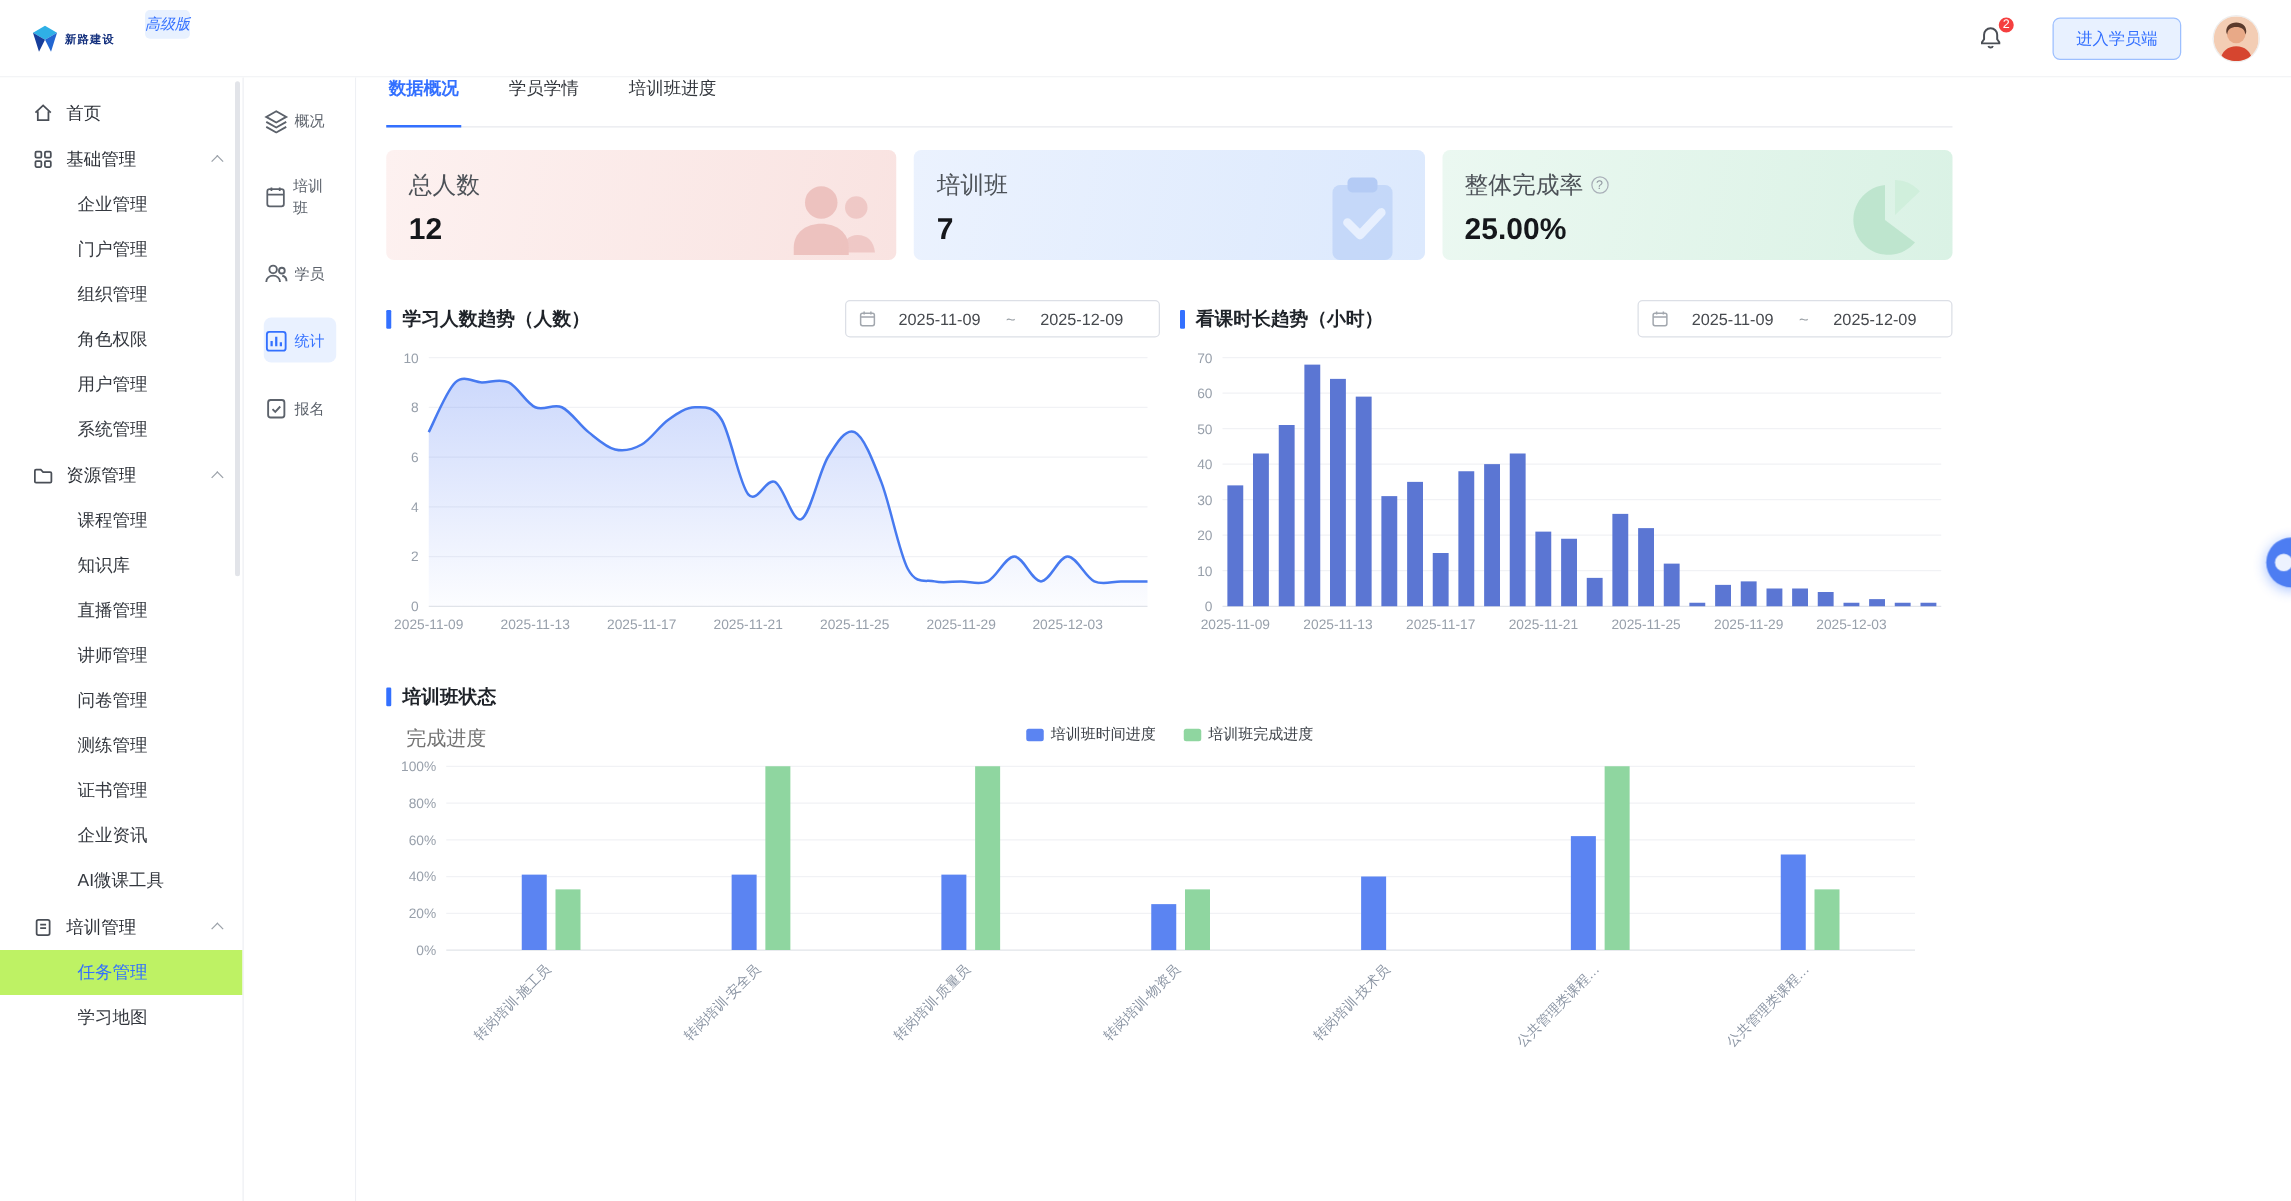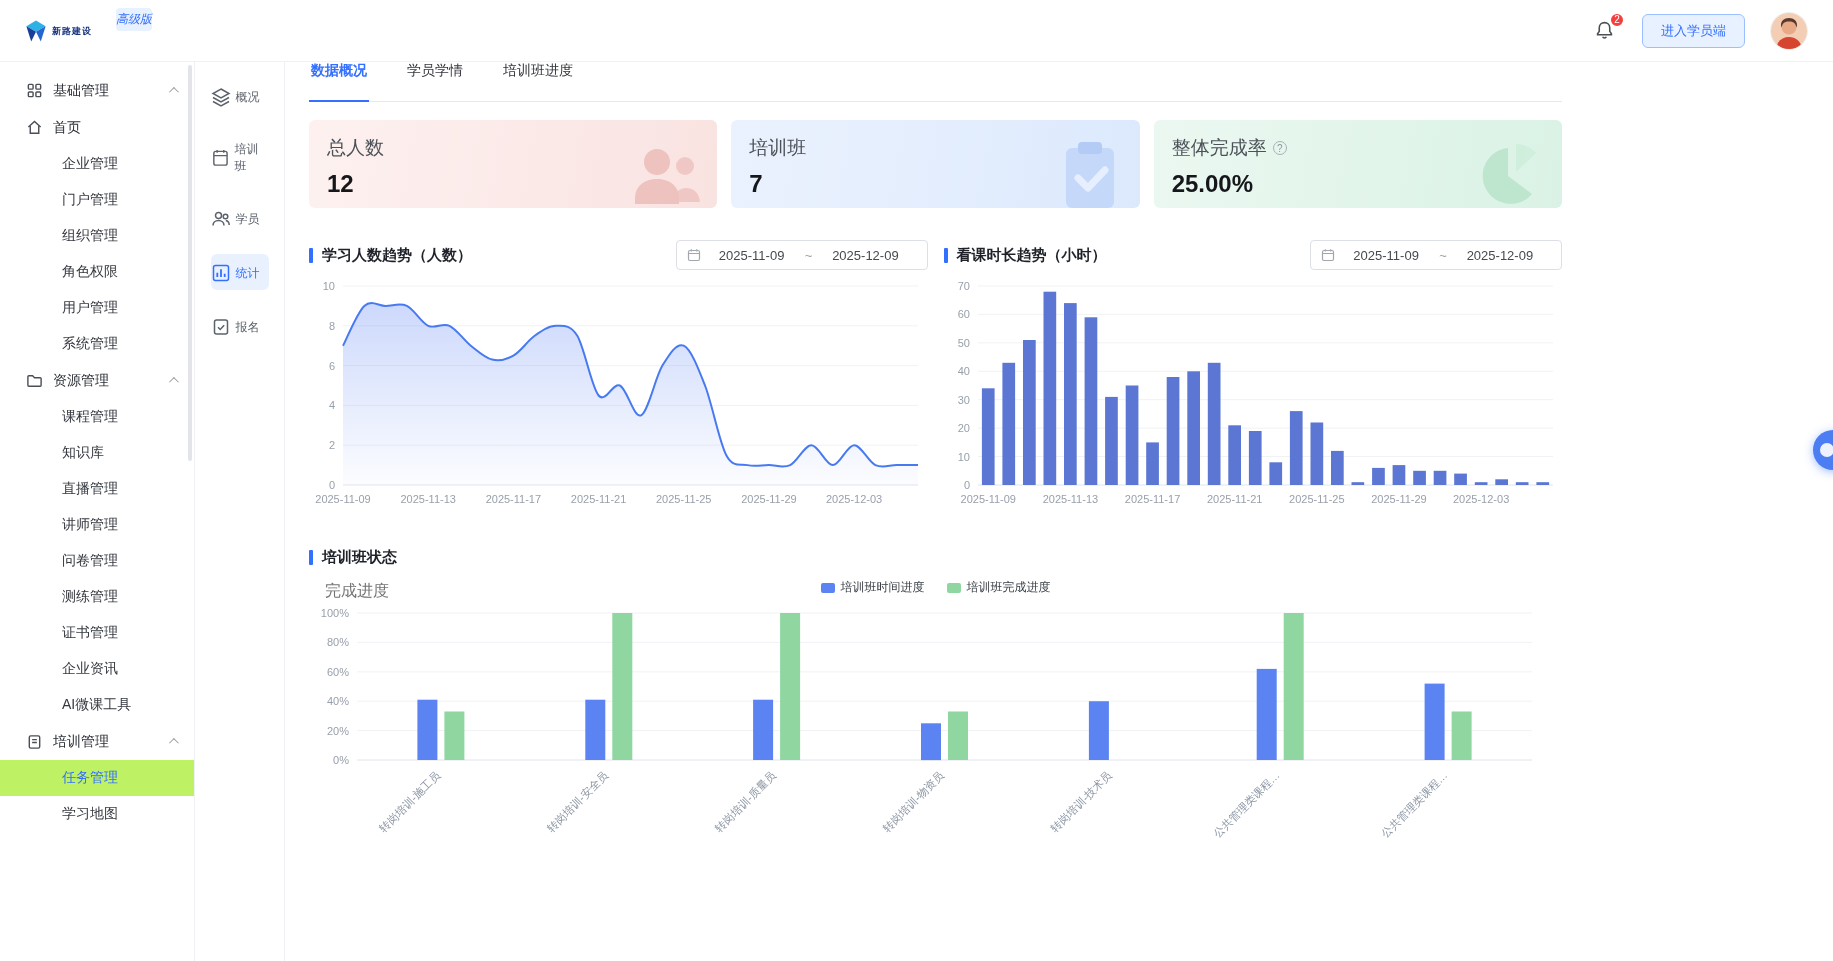--- a/index.html
+++ b/index.html
@@ -7,21 +7,21 @@
   body { font-family: "Liberation Sans", sans-serif; background: #fff; color: #1f2329; font-size: 14px; }
 
   
   .header { height: 62px; display: flex; align-items: center; padding: 0 26px 0 20px; border-bottom: 1px solid #f0f1f4; background: #fff; }
   .brand { display: flex; align-items: center; cursor: pointer; }
   .brand-text { font-size: 9px; font-weight: 700; color: #15317e; letter-spacing: 1px; margin-top: 1px; }
   .plan-badge { background: #e8f1ff; color: #3370ff; font-size: 12px; padding: 3px 0; border-radius: 4px; margin-left: 24px; align-self: flex-start; margin-top: 8px; font-style: italic; }
   .header-right { margin-left: auto; display: flex; align-items: center; gap: 26px; }
   .bell-wrap { position: relative; cursor: pointer; width: 22px; height: 24px; }
   .bell-badge { position: absolute; top: -7px; right: -9px; background: #f53f3f; color: #fff; font-size: 10px; min-width: 16px; height: 16px; border-radius: 8px; display: flex; align-items: center; justify-content: center; padding: 0 3px; border: 2px solid #fff; }
-  .portal-btn { height: 34px; padding: 0 18px; background: #e8f1ff; border: 1px solid #9cbfff; color: #3370ff; font-size: 13px; border-radius: 6px; cursor: pointer; font-family: inherit; }
+  .portal-btn { height: 34px; padding: 0 18px; background: #e8f1ff; border: 1px solid #9cbfff; color: #3370ff; font-size: 13px; border-radius: 6px; cursor: pointer; font-family: inherit; margin-left: 12px; }
   .avatar { width: 36px; height: 36px; border-radius: 50%; overflow: hidden; cursor: pointer; box-shadow: 0 0 0 1px #eee; }
 
   
   .layout { display: flex; height: 899px; }
 
   
   .sidebar { width: 195px; background: #fff; border-right: 1px solid #eef0f4; padding-top: 10px; position: relative; overflow: hidden; flex: 0 0 auto; }
   .side-item { height: 37px; display: flex; align-items: center; gap: 10px; padding: 0 18px 0 26px; cursor: pointer; color: #2b2f36; }
   .side-item .icn { color: #4a4f57; }
   .chev { width: 7px; height: 7px; border-top: 1.5px solid #9aa0a8; border-right: 1.5px solid #9aa0a8; transform: rotate(-45deg) translateY(2px); margin-left: auto; }
@@ -106,35 +106,35 @@
       </svg>
     </div>
   </div>
 </header>
 
 <div class="layout">
 
   <nav class="sidebar">
     <div class="side-item">
       <svg class="icn" width="17" height="17" viewBox="0 0 18 18" fill="none" stroke="currentColor" stroke-width="1.5">
+          <path d="M2.5 8.5L9 2.5l6.5 6"></path>
+          <path d="M4.5 7.5V15h9V7.5"></path>
+        </svg>
+      <span>首页</span>
+    </div>
+
+    <div class="side-item">
+      <svg class="icn" width="17" height="17" viewBox="0 0 18 18" fill="none" stroke="currentColor" stroke-width="1.5">
           <rect x="2.5" y="2.5" width="5" height="5" rx="1"></rect>
           <rect x="10.5" y="2.5" width="5" height="5" rx="1"></rect>
           <rect x="2.5" y="10.5" width="5" height="5" rx="1"></rect>
           <rect x="10.5" y="10.5" width="5" height="5" rx="1"></rect>
         </svg>
       <span>基础管理</span>
       <span class="chev"></span>
-    </div>
-
-    <div class="side-item">
-      <svg class="icn" width="17" height="17" viewBox="0 0 18 18" fill="none" stroke="currentColor" stroke-width="1.5">
-          <path d="M2.5 8.5L9 2.5l6.5 6"></path>
-          <path d="M4.5 7.5V15h9V7.5"></path>
-        </svg>
-      <span>首页</span>
     </div>
     <div class="side-sub">
         <span>企业管理</span>
       </div>
     <div class="side-sub">
         <span>门户管理</span>
       </div>
     <div class="side-sub">
         <span>组织管理</span>
       </div>

